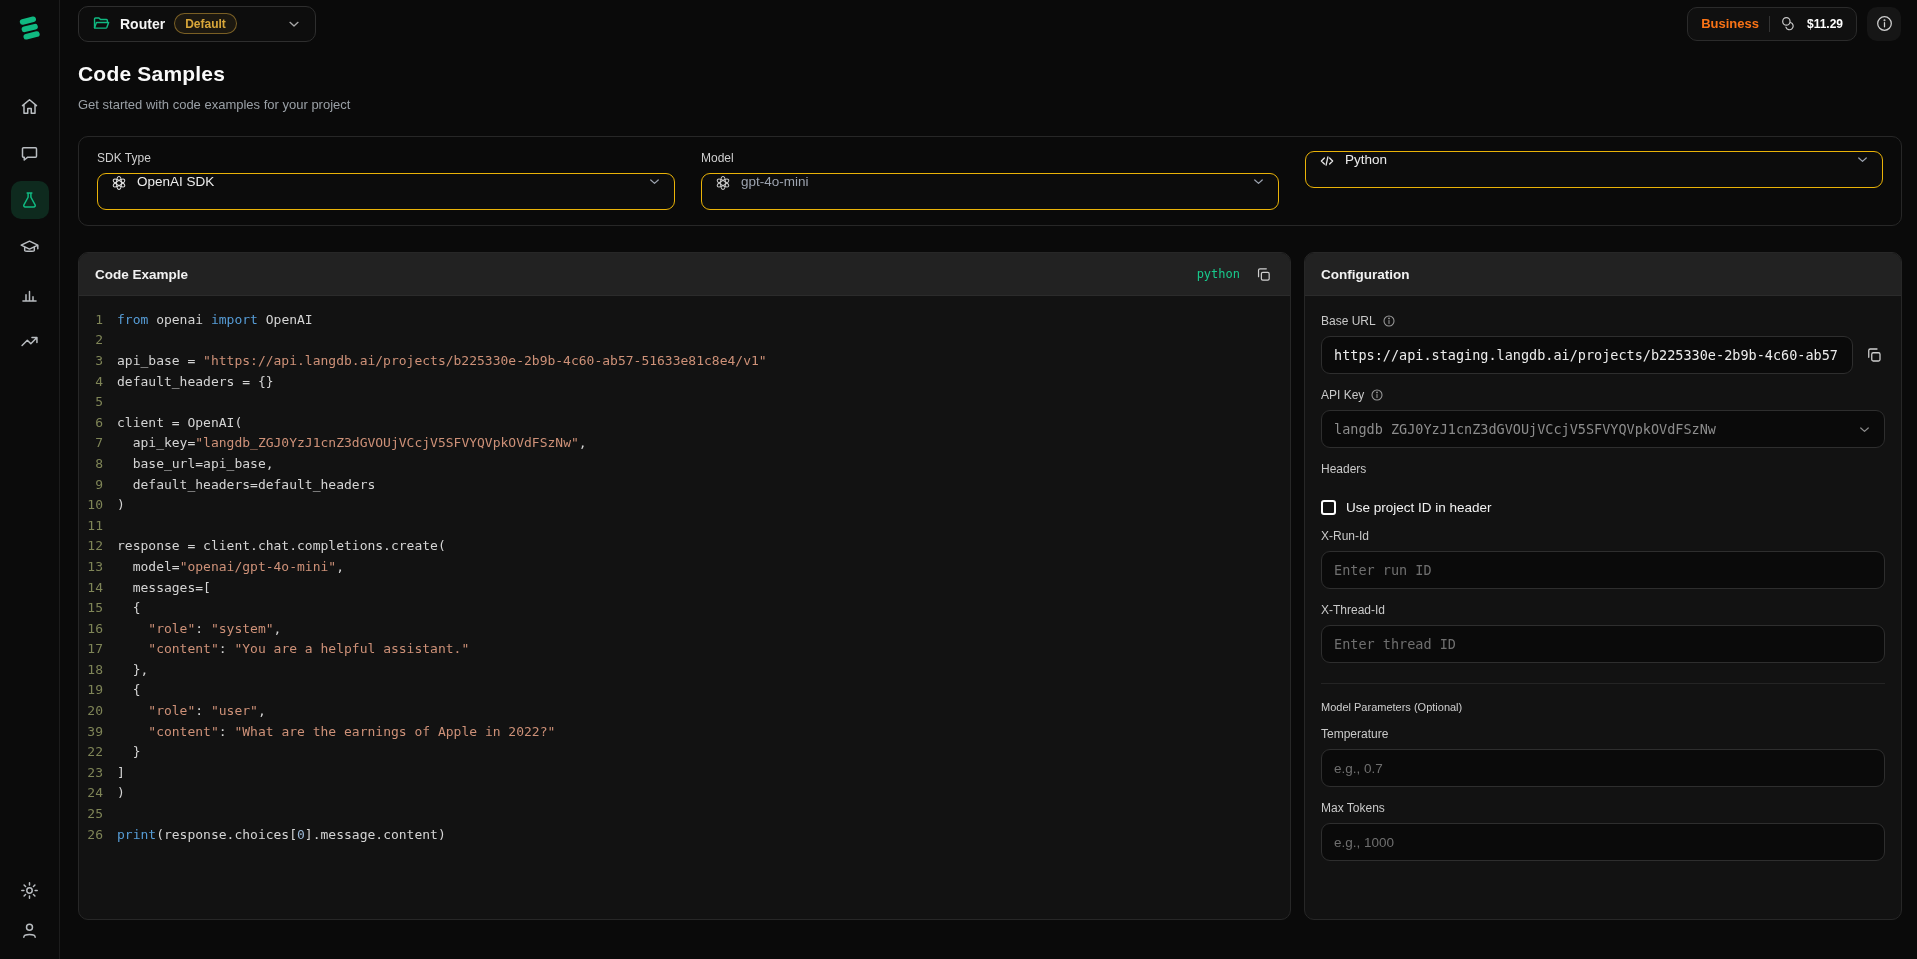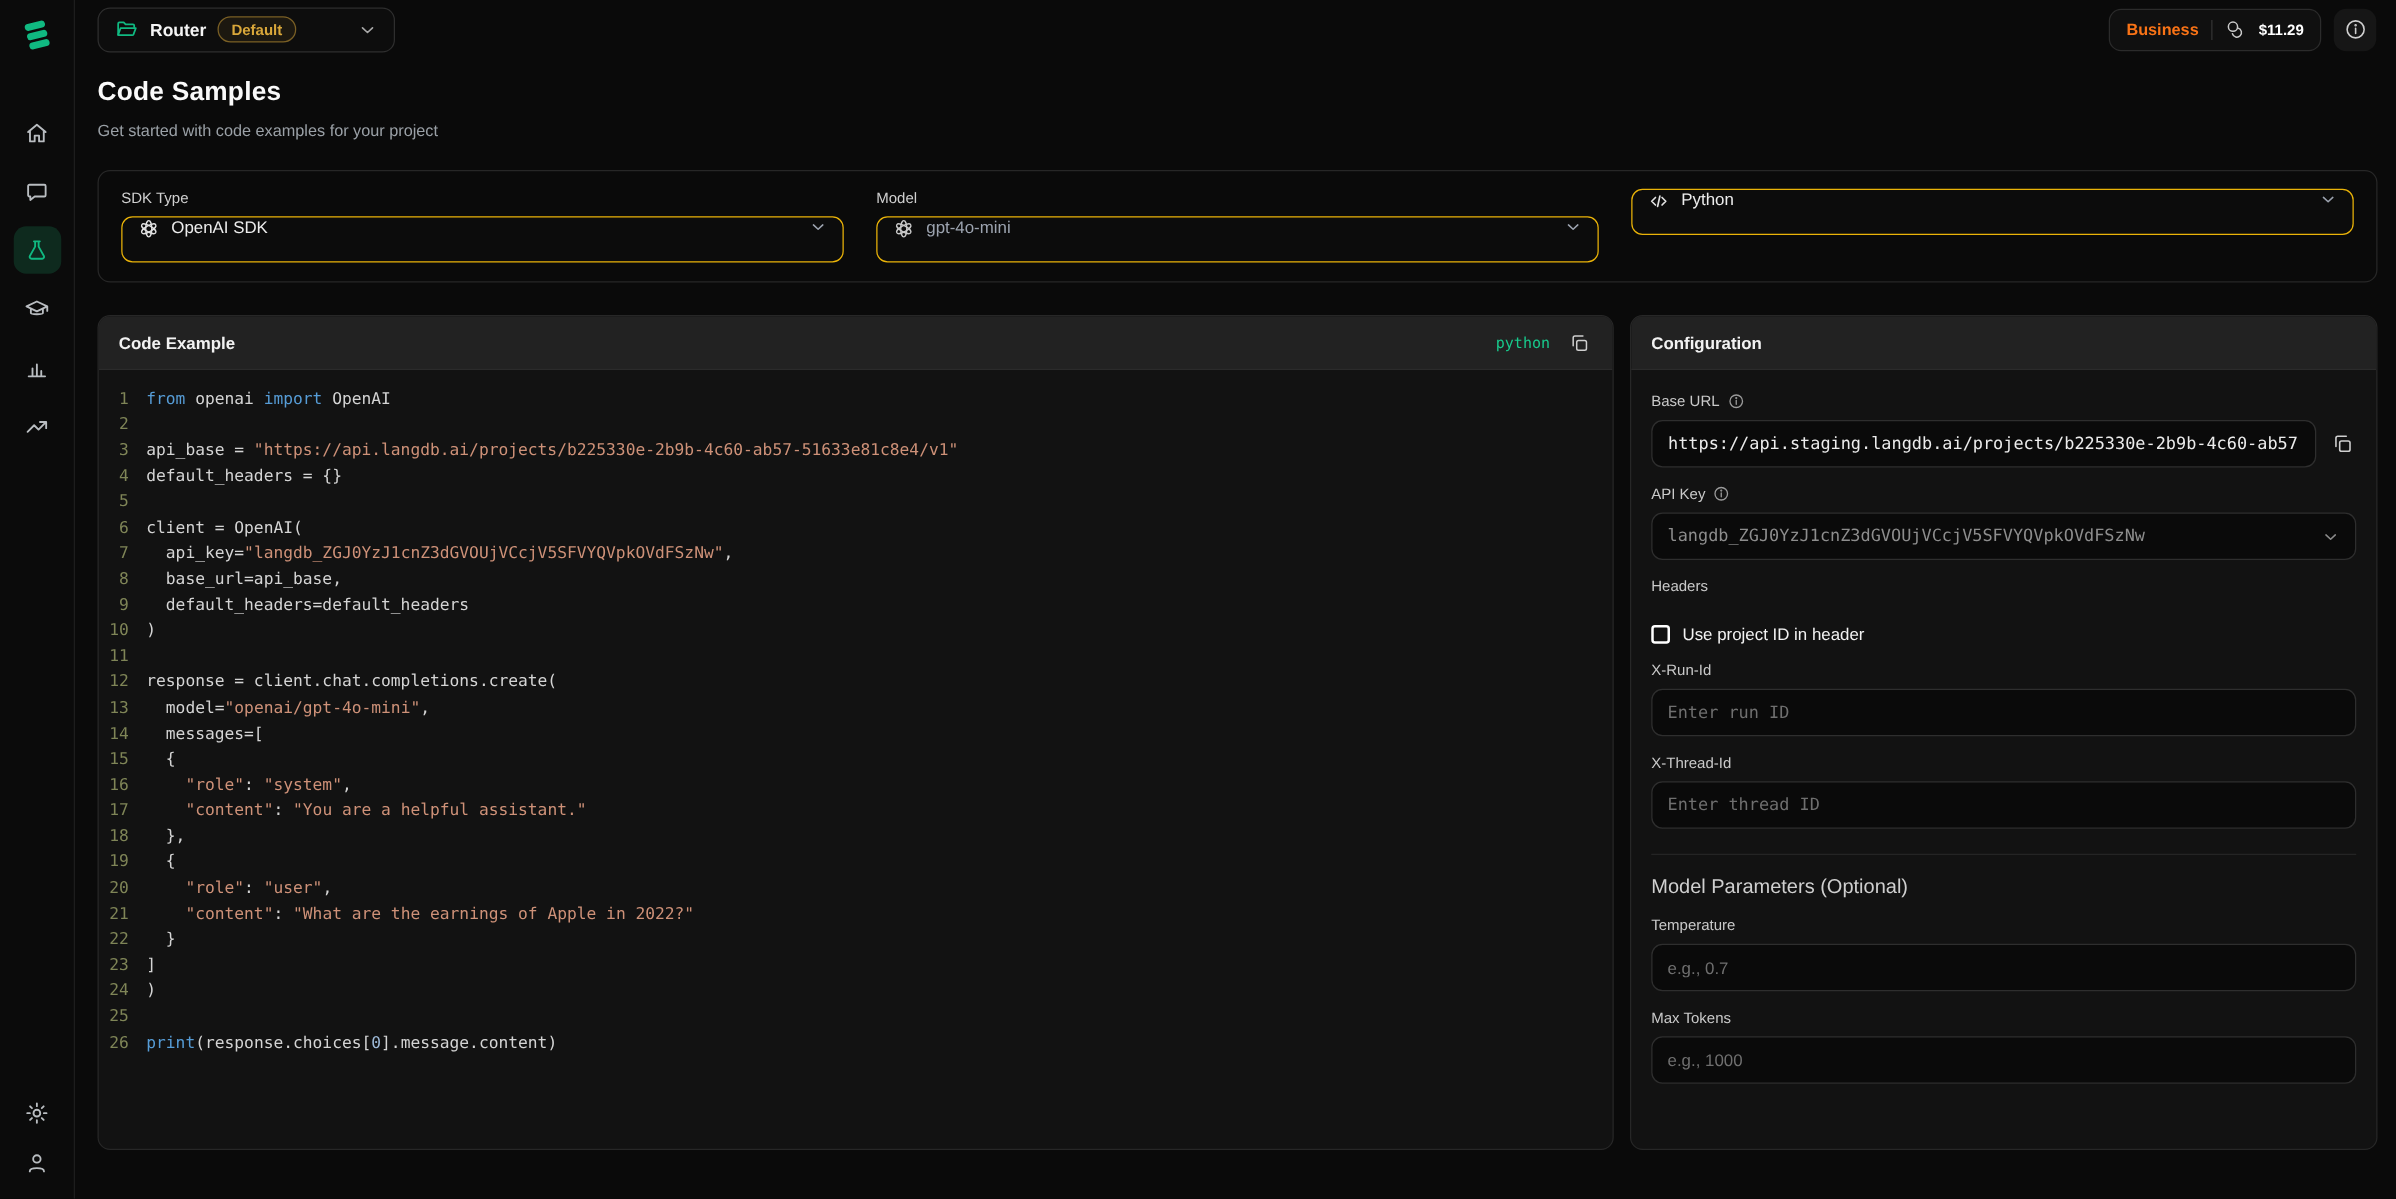--- a/index.html
+++ b/index.html
@@ -85,21 +85,21 @@
   .cfg-input::placeholder { color:#6f6f6f; }
   .baseurl-row { display:flex; align-items:center; gap:10px; }
   .baseurl-row .cfg-input { flex:1; min-width:0; white-space:nowrap; overflow:hidden; }
   .cfg-select { display:flex; align-items:center; cursor:pointer; }
   .cfg-select .val { color:#8d8d8d; overflow:hidden; white-space:nowrap; }
   .cfg-select .chev { margin-left:auto; flex-shrink:0; }
   .check-row { display:flex; align-items:center; gap:10px; margin:24px 0 4px; cursor:pointer; }
   .checkbox { width:15px; height:15px; border:2px solid #fff; border-radius:3px; background:transparent; flex-shrink:0; }
   .check-label { font-size:13.5px; color:#f2f2f2; }
   .cfg-divider { border:none; border-top:1px solid #242424; margin:20px 0 0; }
-  .section-label { font-size:16px; color:#cfcfcf; margin:17px 0 0; }
+  .section-label { font-size:11px; color:#cfcfcf; margin:17px 0 0; }
   .chev svg { display:block; }
 </style>
 </head>
 <body>
 
 <div class="app">
 
   <nav class="sidebar">
     <div class="logo-wrap">
       <svg width="30" height="30" viewBox="0 0 24 24" fill="#10b981">
@@ -274,21 +274,21 @@
               <div class="code-line"><span class="ln">11</span><span class="lc"></span></div>
               <div class="code-line"><span class="ln">12</span><span class="lc"><span class="tok-pl">response = client.chat.completions.create(</span></span></div>
               <div class="code-line"><span class="ln">13</span><span class="lc"><span class="tok-pl">  model=</span><span class="tok-str">"openai/gpt-4o-mini"</span><span class="tok-pl">,</span></span></div>
               <div class="code-line"><span class="ln">14</span><span class="lc"><span class="tok-pl">  messages=[</span></span></div>
               <div class="code-line"><span class="ln">15</span><span class="lc"><span class="tok-pl">  {</span></span></div>
               <div class="code-line"><span class="ln">16</span><span class="lc"><span class="tok-pl">    </span><span class="tok-str">"role"</span><span class="tok-pl">: </span><span class="tok-str">"system"</span><span class="tok-pl">,</span></span></div>
               <div class="code-line"><span class="ln">17</span><span class="lc"><span class="tok-pl">    </span><span class="tok-str">"content"</span><span class="tok-pl">: </span><span class="tok-str">"You are a helpful assistant."</span></span></div>
               <div class="code-line"><span class="ln">18</span><span class="lc"><span class="tok-pl">  },</span></span></div>
               <div class="code-line"><span class="ln">19</span><span class="lc"><span class="tok-pl">  {</span></span></div>
               <div class="code-line"><span class="ln">20</span><span class="lc"><span class="tok-pl">    </span><span class="tok-str">"role"</span><span class="tok-pl">: </span><span class="tok-str">"user"</span><span class="tok-pl">,</span></span></div>
-              <div class="code-line"><span class="ln">21</span><span class="lc"><span class="tok-pl">    </span><span class="tok-str">"content"</span><span class="tok-pl">: </span><span class="tok-str">"What are the earnings of Apple in 2022?"</span></span></div>
+              <div class="code-line"><span class="ln">39</span><span class="lc"><span class="tok-pl">    </span><span class="tok-str">"content"</span><span class="tok-pl">: </span><span class="tok-str">"What are the earnings of Apple in 2022?"</span></span></div>
               <div class="code-line"><span class="ln">22</span><span class="lc"><span class="tok-pl">  }</span></span></div>
               <div class="code-line"><span class="ln">23</span><span class="lc"><span class="tok-pl">]</span></span></div>
               <div class="code-line"><span class="ln">24</span><span class="lc"><span class="tok-pl">)</span></span></div>
               <div class="code-line"><span class="ln">25</span><span class="lc"></span></div>
               <div class="code-line"><span class="ln">26</span><span class="lc"><span class="tok-kw">print</span><span class="tok-pl">(response.choices[</span><span class="tok-num">0</span><span class="tok-pl">].message.content)</span></span></div>
             </div>
         </section>
 
         <section class="panel panel-config">
           <div class="panel-header">

